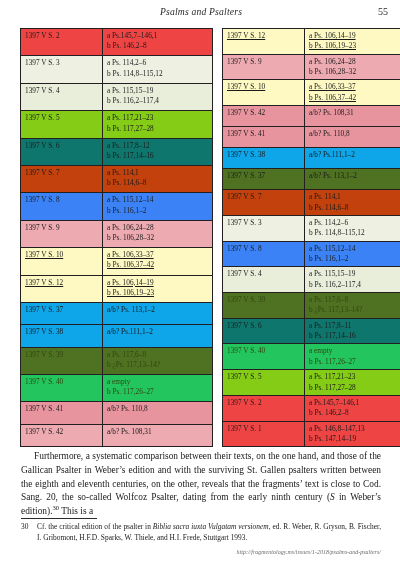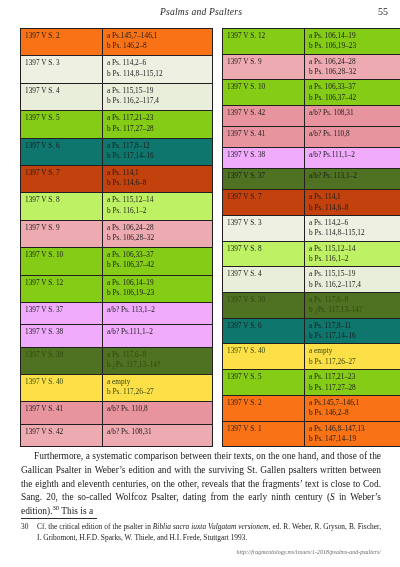--- a/index.html
+++ b/index.html
@@ -71,33 +71,33 @@
     vertical-align: top;
     font-family: "Liberation Serif", "DejaVu Serif", serif;
   }
   .tbl td.sig { width: 74px; }
   .tbl td.ref { width: 102px; }
   .tbl tr { height: 25px; }
   .tbl tr.one-line { height: 21px; }
   .ln { display: block; white-space: nowrap; }
 
   
-  .c-blue    { background: #f97316; }
+  .c-blue    { background: #ef4444; }
   .c-ivory   { background: #eef1e2; }
   .c-ivory2  { background: #e9eeda; }
   .c-tan     { background: #84cc16; margin-left: 42px; }
   .c-tan2    { background: #0f766e; }
   .c-lgreen  { background: #c2410c; }
-  .c-lgreen2 { background: #bef264; }
+  .c-lgreen2 { background: #3b82f6; }
   .c-pink    { background: #eeaab1; }
-  .c-pink2   { background: #84cc16; }
+  .c-pink2   { background: #fef9c3; text-decoration: underline; }
   .c-pink3   { background: #e8949f; }
-  .c-green   { background: #f0abfc; margin-left: 20px; }
+  .c-green   { background: #0ea5e9; margin-left: 20px; }
   .c-dgreen  { background: #4e7221; }
-  .c-dgreen2 { background: #fde047; }
+  .c-dgreen2 { background: #22c55e; }
 
   .dark-txt { color: #33460f; }
 
   
   .bodytext {
     position: absolute;
     top: 450px;
     left: 21px;
     width: 360px;
     font-size: 9.4px;

